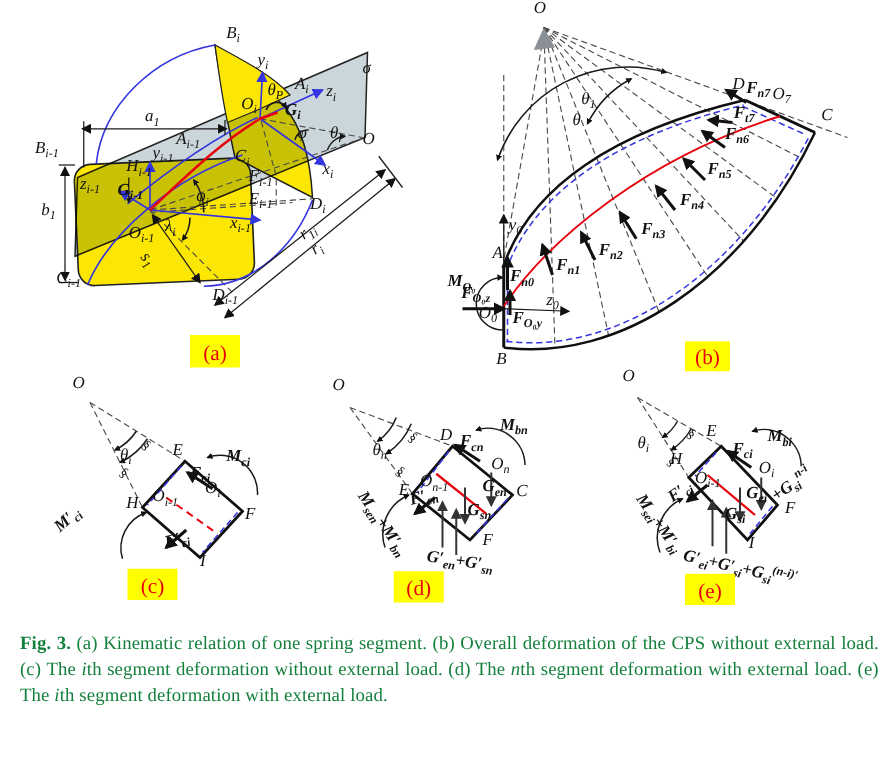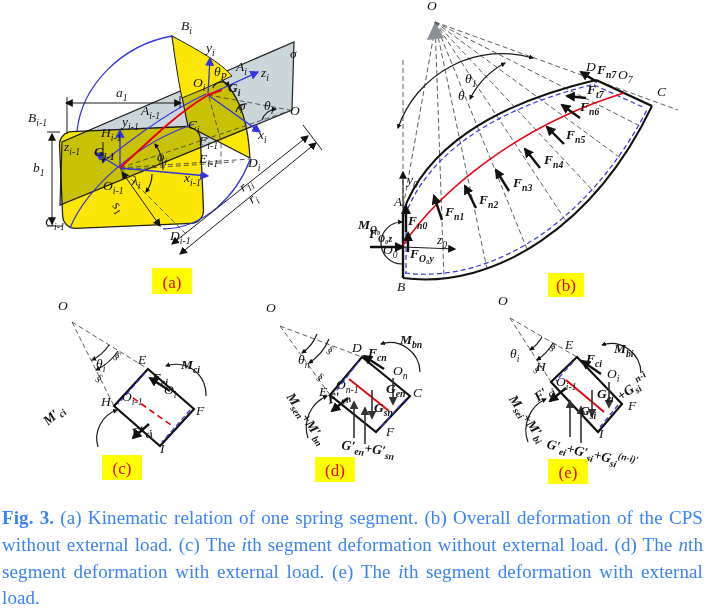--- a/index.html
+++ b/index.html
@@ -5,21 +5,21 @@
   :root{
     --yellow:#fbe604; --band:#cbd6da; --red:#e8000d; --blue:#3434e0;
     --tagBg:#ffff00; --tagFg:#e8000d; --ink:#111111;
   }
   html,body{margin:0;padding:0;background:#ffffff;}
   body{width:716px;height:614px;overflow:hidden;}
   .stage{position:relative;width:716px;height:614px;background:#fff;
          font-family:"Liberation Serif","DejaVu Serif",serif;}
   svg{display:block;}
   svg text{font-family:"Liberation Serif","DejaVu Serif",serif;}
-  .caption{padding:9px 13px 0 2px;font-size:19px;line-height:1.41;color:#3b82f6;
+  .caption{padding:9px 13px 0 16px;font-size:15px;line-height:1.41;color:#15803d;
            text-align:justify;letter-spacing:.1px;}
   .dash{stroke:#4a4a4a;stroke-width:.9;fill:none;stroke-dasharray:5 3;}
   .dashb{stroke:var(--blue);stroke-width:1.2;fill:none;stroke-dasharray:5 3;}
   .thin{stroke:#1a1a1a;stroke-width:1;fill:none;}
   .arc{stroke:#1a1a1a;stroke-width:1.2;fill:none;}
   .box{stroke:#101010;stroke-width:2.2;fill:#ffffff;}
   .force{stroke:#101010;stroke-width:2.4;fill:none;}
   .gline{stroke:#333;stroke-width:1.6;fill:none;}
   .redl{stroke:var(--red);stroke-width:1.8;fill:none;}
   .blue{stroke:var(--blue);stroke-width:1.3;fill:none;}

